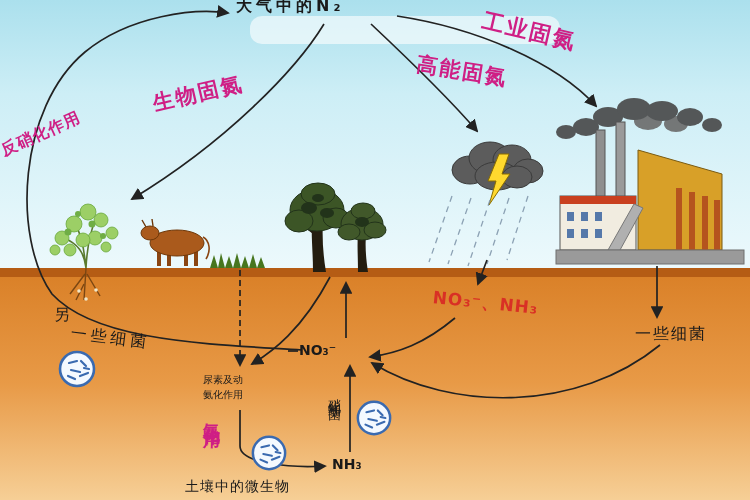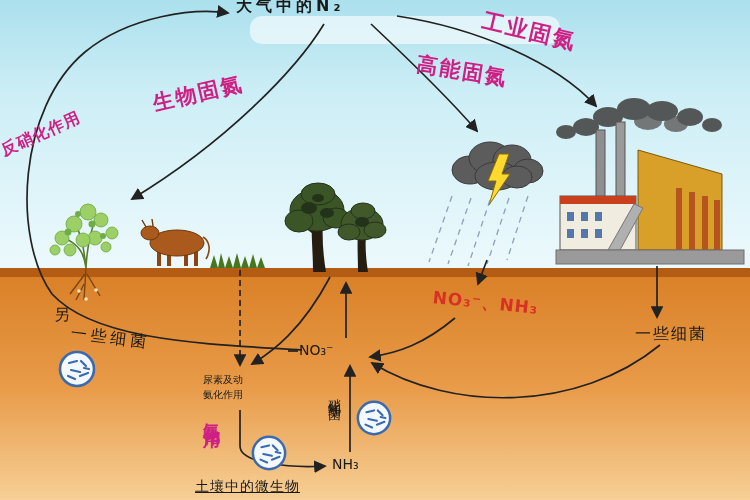--- a/index.html
+++ b/index.html
@@ -19,24 +19,24 @@
   .hw-ind { left:486px; top:6px;  font-size:22px; transform:rotate(13deg); }
   .hw-hi  { left:419px; top:50px; font-size:21px; transform:rotate(9deg); }
   .hw-bio { left:150px; top:90px; font-size:21px; transform:rotate(-13deg); }
   .hw-den { left:-2px;  top:142px; font-size:16px; transform:rotate(-24deg); letter-spacing:1px; }
   .hw-amm { left:201px; top:410px; font-size:17px; }
   .ob1 { left:54px; top:305px; font-size:16px; }
   .ob2 { left:72px; top:323px; font-size:16px; letter-spacing:4px; transform:rotate(7deg); }
   .dep { left:434px; top:286px; font-size:17px; transform:rotate(6deg); letter-spacing:1px; }
   .fert { left:635px; top:324px; font-size:16px; letter-spacing:2px; }
   .urea { left:203px; top:372px; font-size:10px; line-height:15px; }
-  .sno3 { left:299px; top:342px; font-size:14px; font-weight:normal; }
+  .sno3 { left:299px; top:342px; font-size:14px; font-weight:bold; }
   .nitf { left:325px; top:388px; font-size:13px; }
-  .snh3 { left:332px; top:456px; font-size:14px; font-weight:normal; }
-  .mic  { left:195px; top:478px; font-size:14px; letter-spacing:1px;text-decoration:underline; }
+  .snh3 { left:332px; top:456px; font-size:14px; font-weight:bold; }
+  .mic  { left:185px; top:478px; font-size:14px; letter-spacing:1px; }
 </style>
 </head>
 <body>
 
 <div class="scene">
 
 <svg class="scene" width="750" height="500" viewBox="0 0 750 500">
   <defs>
     <marker id="ah" viewBox="0 0 10 10" refX="8.5" refY="5" markerWidth="7.5" markerHeight="7.5" orient="auto-start-reverse">
       <path d="M0,0L10,5L0,10z" fill="#222"></path>

